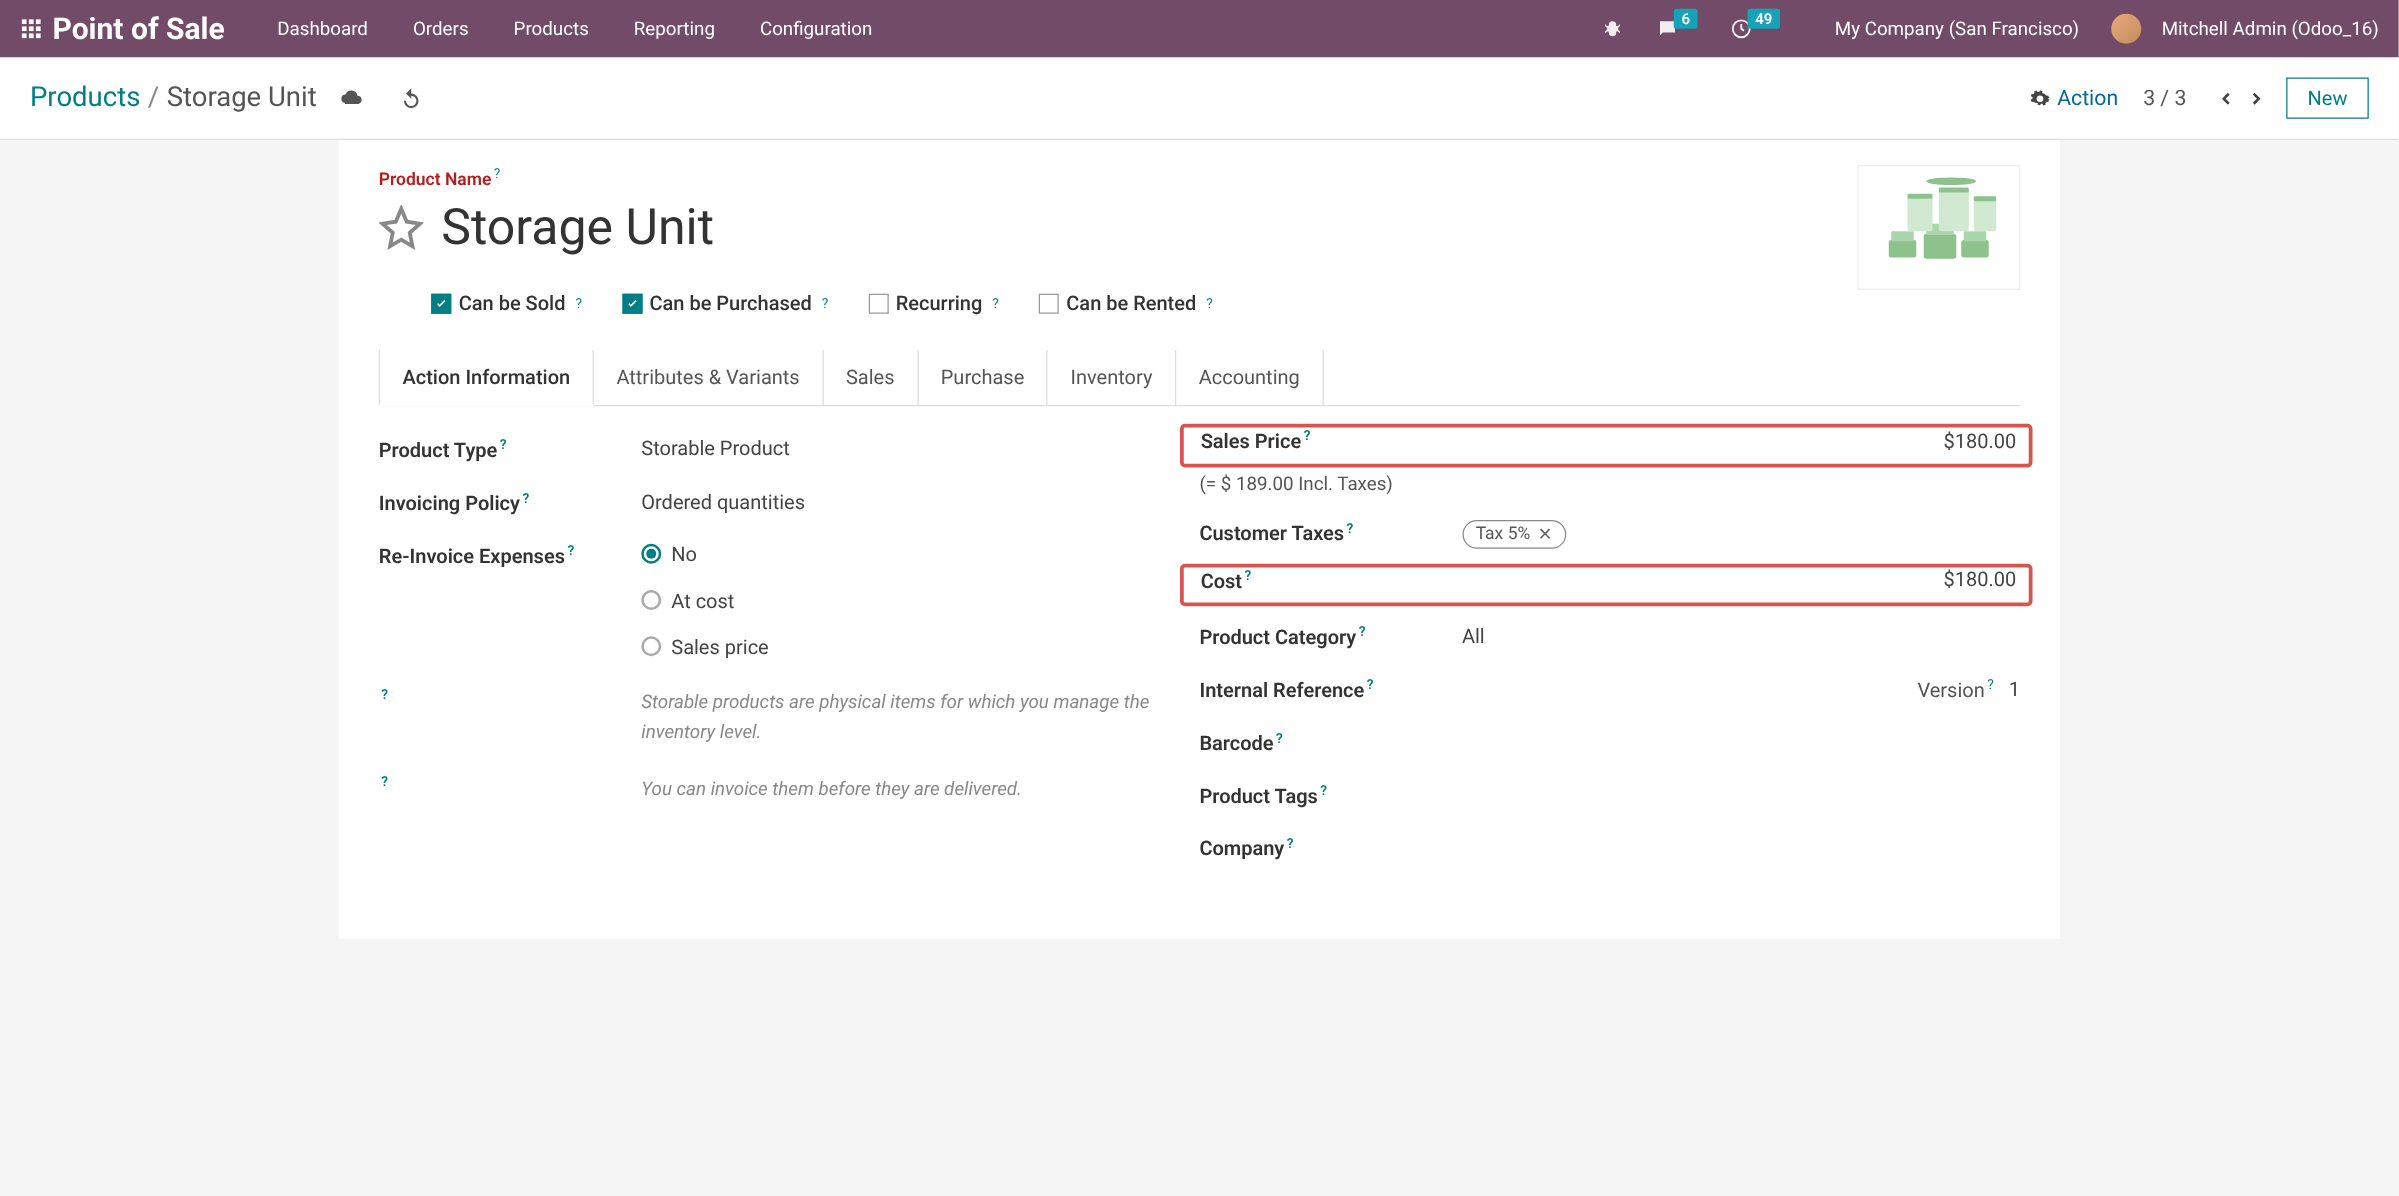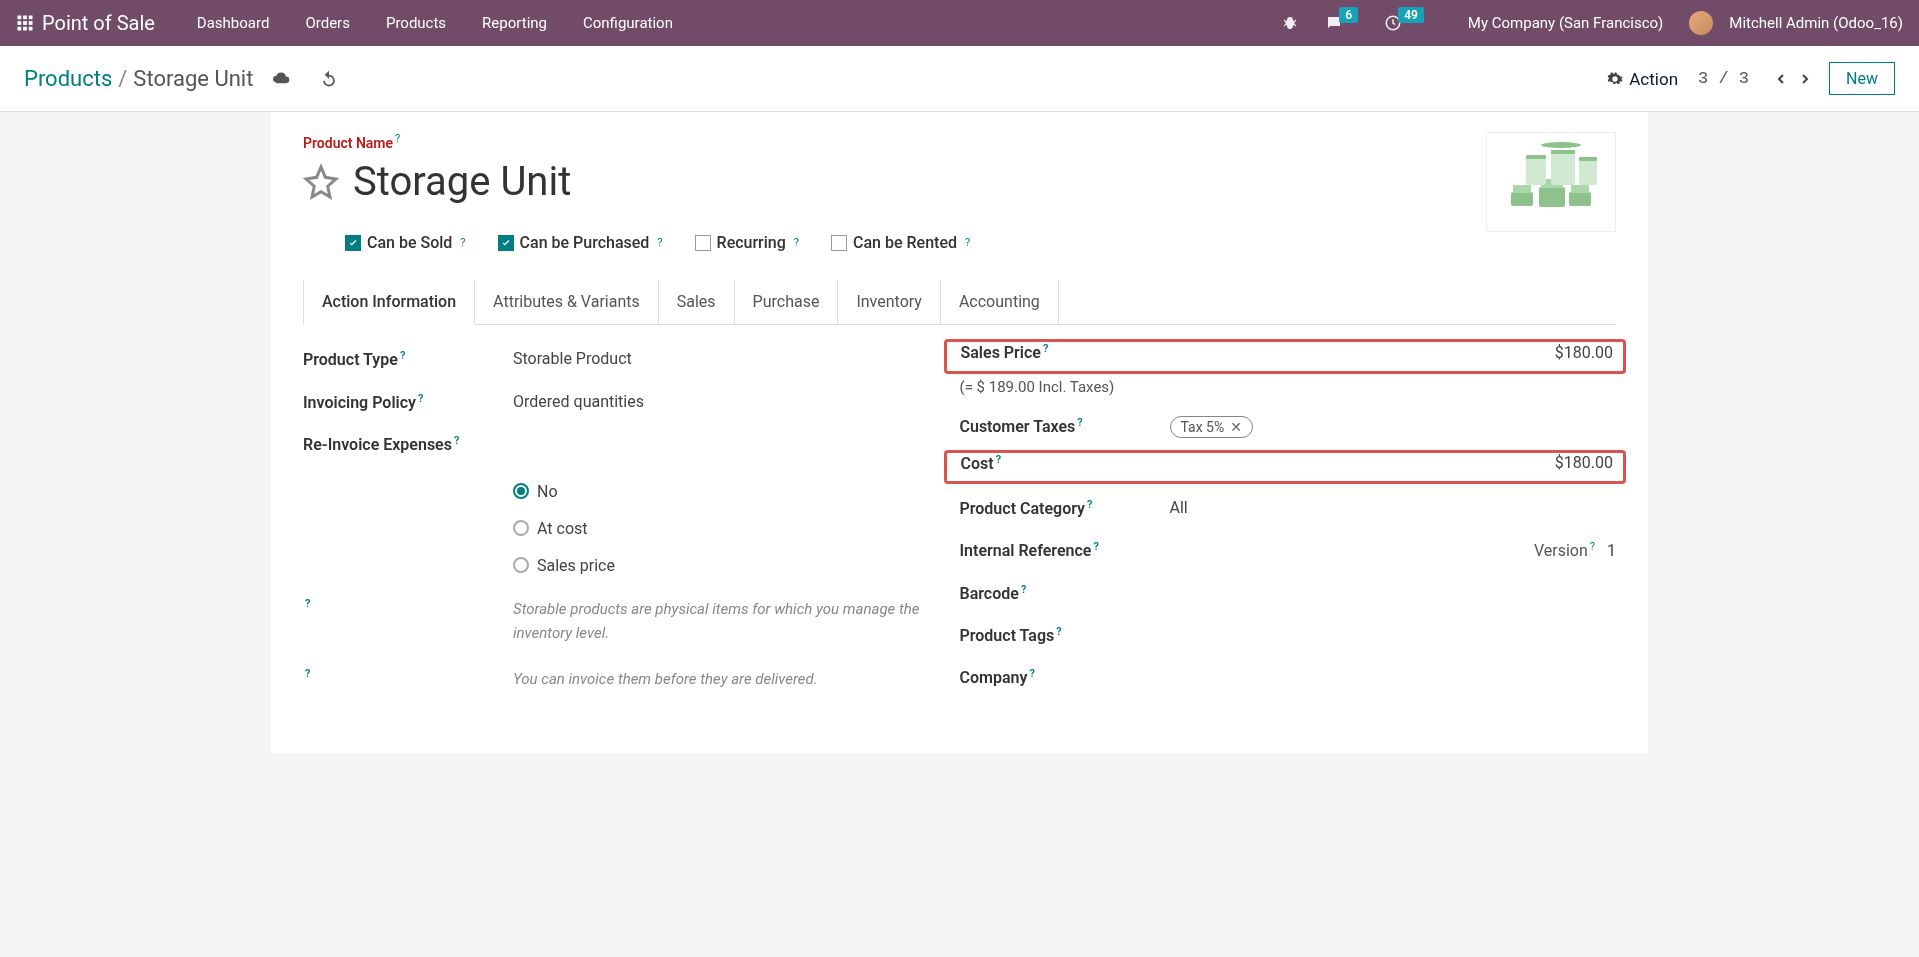--- a/index.html
+++ b/index.html
@@ -1,36 +1,36 @@
 <!DOCTYPE html>
 <html><head>
 <meta charset="utf-8">
 <style>
 * { margin:0; padding:0; box-sizing:border-box; font-family:-apple-system,BlinkMacSystemFont,"Segoe UI",Roboto,sans-serif; }
 body { background:#f5f5f5; overflow-x:hidden; }
 .topbar { background:#714B67; color:#fff; height:46px; display:flex; align-items:center; padding:0 16px; gap:8px; }
 .apps-icon { width:18px; height:18px; fill:#fff; cursor:pointer; }
-.brand { font-size:20px; font-weight:400; margin-right:20px; }
+.brand { font-size:24px; font-weight:700; margin-right:20px; }
 .nav-item { color:#fff; font-size:15px; padding:6px 14px; cursor:pointer; }
 .spacer { flex:1; }
 .ic { width:18px; height:18px; fill:#fff; opacity:.9; cursor:pointer; }
 .badge-wrap { position:relative; display:flex; align-items:center; margin-right:18px; cursor:pointer; }
 .badge { background:#17a2b8; color:#fff; font-size:12px; font-weight:600; padding:1px 6px; border-radius:2px; margin-left:-4px; position:relative; top:-8px; }
 .company { font-size:15px; margin:0 18px; cursor:pointer; }
 .avatar { width:24px; height:24px; border-radius:50%; background:linear-gradient(135deg,#e8a87c,#c38d5f); margin-right:8px; }
 .user { font-size:15px; cursor:pointer; }
 
 .controlbar { background:#fff; border-bottom:1px solid #ddd; padding:16px 24px; display:flex; align-items:center; }
 .crumb-link { color:#017e84; font-size:22px; cursor:pointer; }
 .crumb-sep { color:#888; font-size:22px; margin:0 6px; }
 .crumb-cur { color:#555; font-size:22px; }
 .cloud-ic,.undo-ic { width:20px; height:20px; fill:#555; margin-left:18px; cursor:pointer; }
-.action-btn { display:flex; align-items:center; gap:6px; color:#0f172a; font-size:17px; cursor:pointer; }
+.action-btn { display:flex; align-items:center; gap:6px; color:#0369a1; font-size:17px; cursor:pointer; }
 .gear { width:16px; height:16px; fill:#444; }
-.pager { color:#555; font-size:17px; margin:0 20px;font-family:Liberation Mono, monospace; }
+.pager { color:#555; font-size:17px; margin:0 20px; }
 .chev { width:16px; height:16px; fill:#444; cursor:pointer; margin:0 4px; }
 .new-btn { border:1px solid #017e84; color:#017e84; background:#fff; padding:6px 16px; font-size:16px; cursor:pointer; margin-left:12px; }
 
 .sheet-wrap { max-width:1377px; margin:0 auto; background:#fff; position:relative; padding:20px 32px 40px; }
 .field-label { color:#b91c1c; font-size:14px; font-weight:600; }
 .help-q { color:#017e84; font-size:11px; vertical-align:super; margin-left:2px; }
 .title-row { display:flex; align-items:center; gap:14px; margin-top:6px; }
 .star { width:36px; height:36px; fill:none; stroke:#888; stroke-width:2; cursor:pointer; }
 .title { font-size:40px; color:#333; }
 .prod-img { position:absolute; right:32px; top:20px; width:130px; height:100px; border:1px solid #eee; display:flex; align-items:center; justify-content:center; cursor:pointer; }
@@ -45,21 +45,21 @@
 .tabs { display:flex; border-bottom:1px solid #ddd; margin-top:28px; }
 .tab { padding:12px 18px; font-size:16px; color:#555; cursor:pointer; border-right:1px solid #ddd; }
 .tab:first-child { border-left:1px solid #ddd; }
 .tab.active { background:#fff; color:#333; border-bottom:2px solid #fff; margin-bottom:-1px; font-weight:500; }
 
 .form-cols { display:flex; margin-top:24px; }
 .col { flex:1; }
 .frow { display:flex; align-items:flex-start; margin-bottom:22px; }
 .fl { width:210px; font-size:16px; color:#333; font-weight:600; }
 .fv { flex:1; font-size:16px; color:#444; }
-.radio-group { display:flex; flex-direction:column; gap:18px;margin-top:48px; }
+.radio-group { display:flex; flex-direction:column; gap:18px; }
 .radio-item { display:flex; align-items:center; gap:8px; cursor:pointer; }
 .radio { width:16px; height:16px; border:2px solid #aaa; border-radius:50%; display:flex; align-items:center; justify-content:center; }
 .radio.on { border-color:#017e84; }
 .radio.on::after { content:''; width:8px; height:8px; background:#017e84; border-radius:50%; }
 .helptext { font-size:15px; color:#888; font-style:italic; line-height:1.6; }
 .highlight { border:3px solid #d9534f; border-radius:4px; padding:0 10px 8px 14px; margin:-10px -10px 14px -16px; }
 .price-row { display:flex; align-items:center; justify-content:space-between; }
 .incl { font-size:15px; color:#555; margin:-10px 0 20px 0; }
 .tax-chip { display:inline-flex; align-items:flex-start; gap:6px; border:1px solid #888; border-radius:14px; padding:2px 10px; font-size:14px; color:#555; cursor:pointer; }
 .tax-x { font-size:14px; color:#666; cursor:pointer; }

